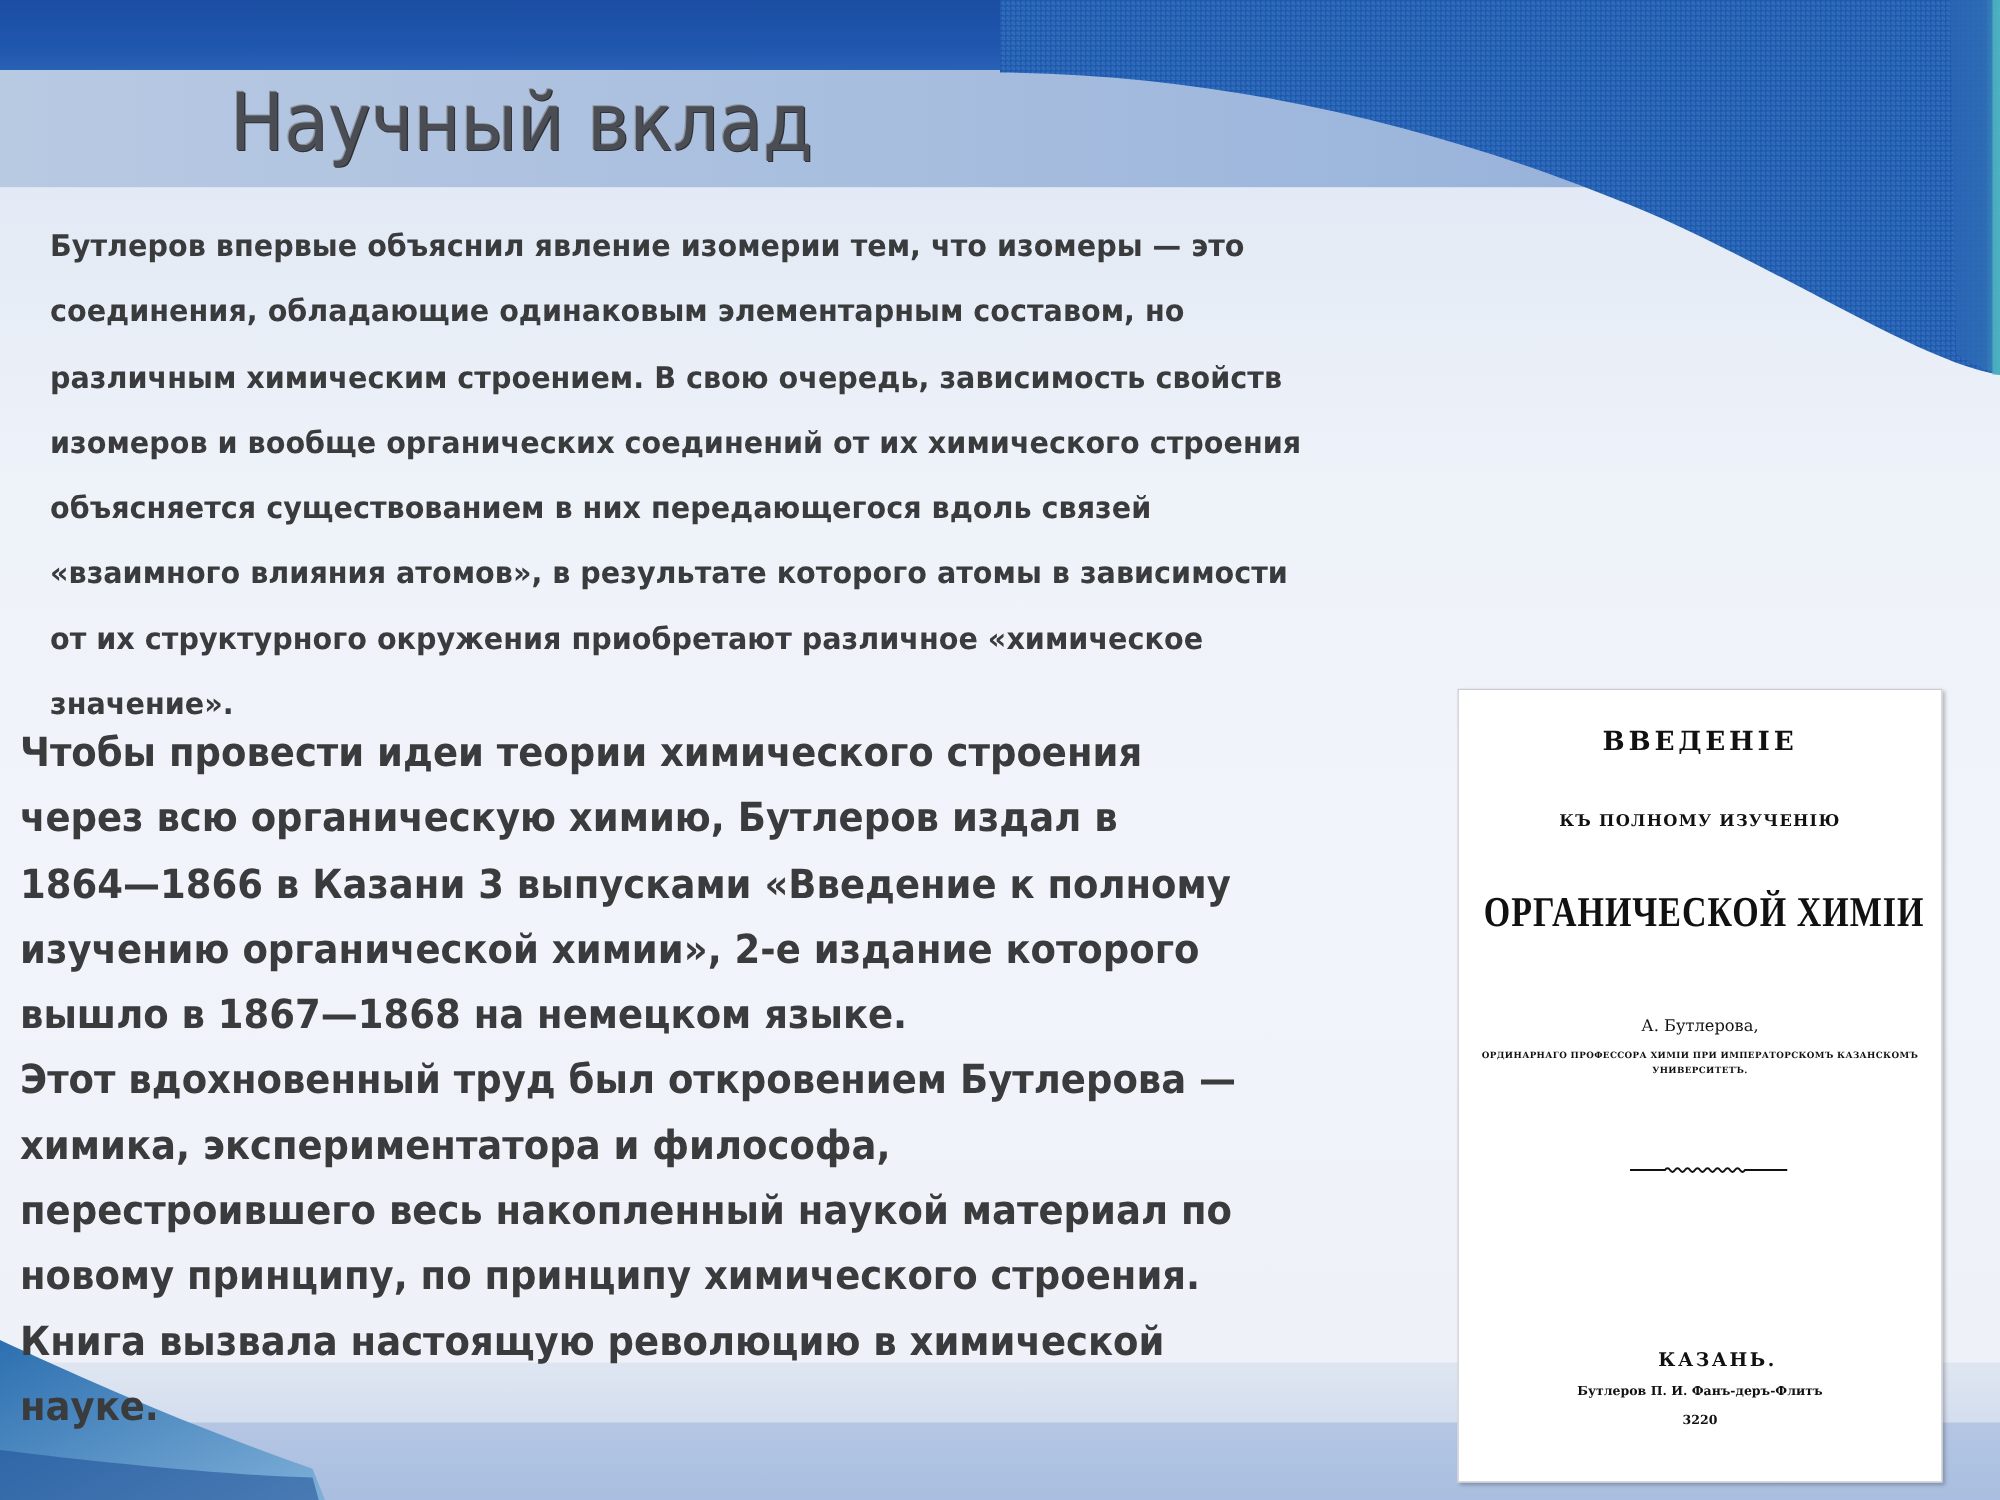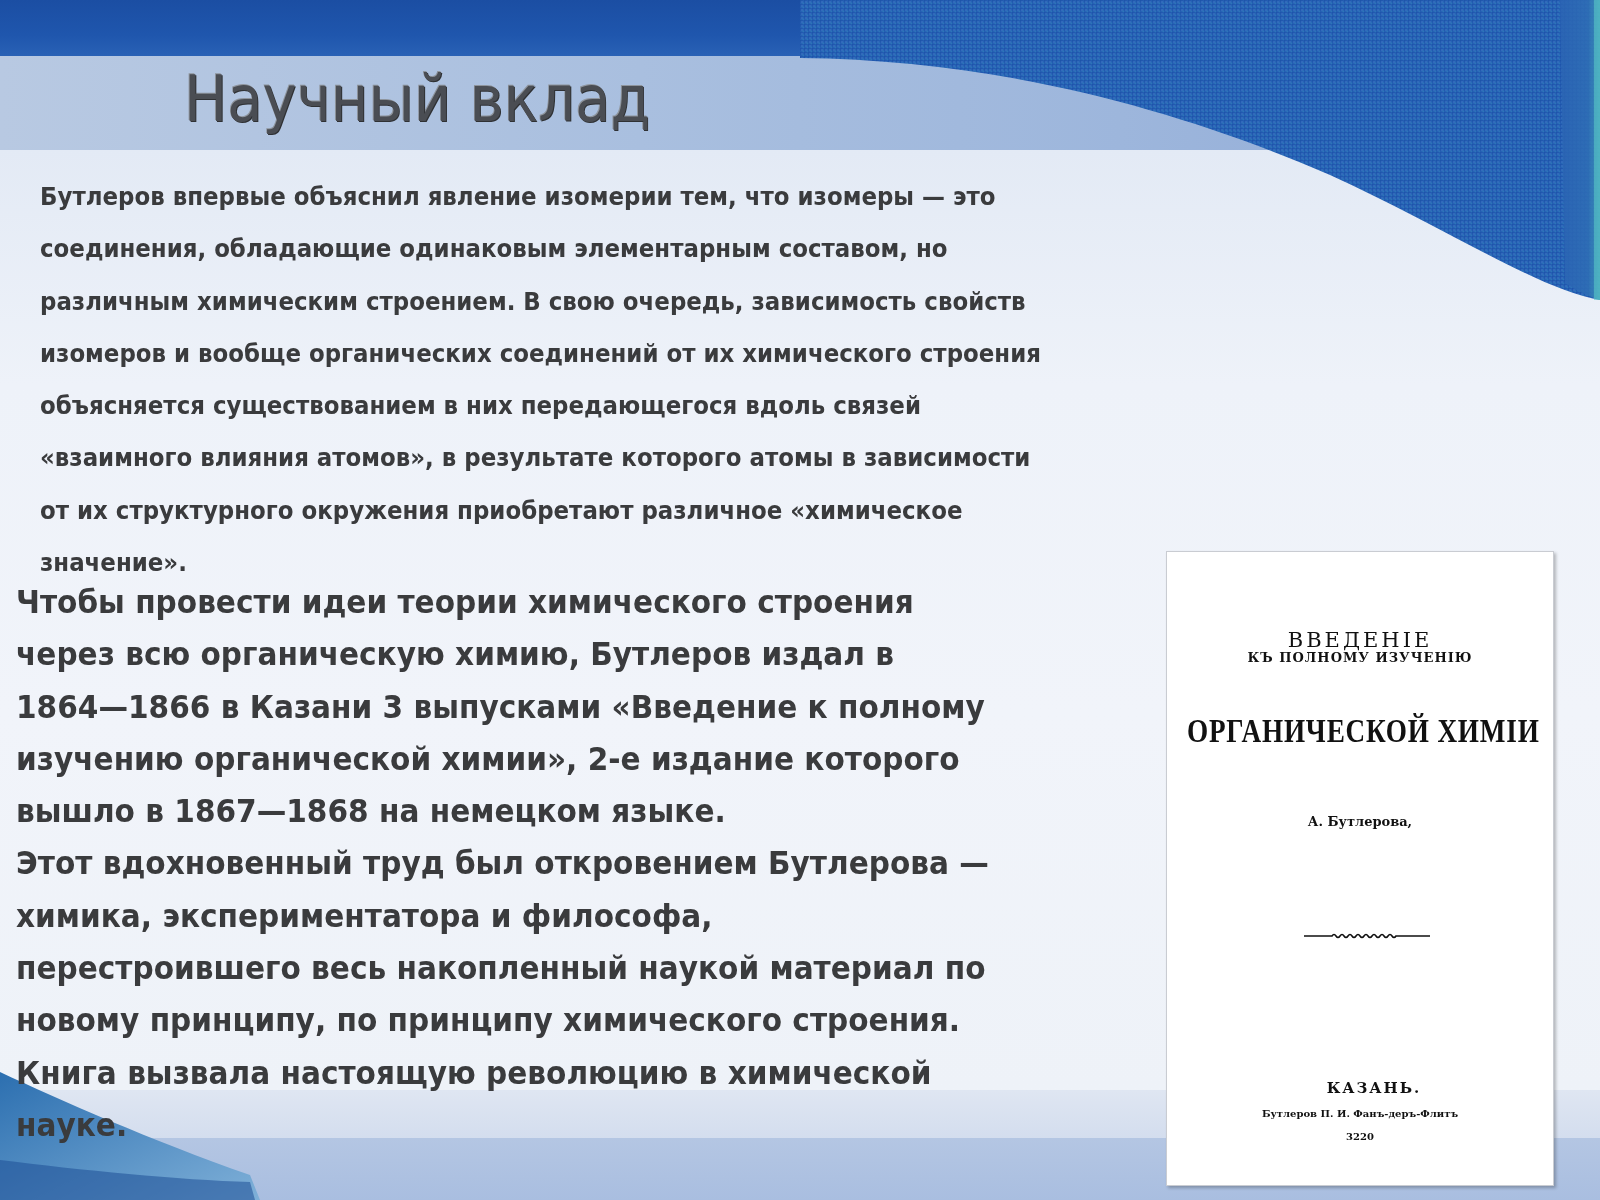--- a/index.html
+++ b/index.html
@@ -69,36 +69,36 @@
       background: #ffffff;
       border: 1px solid #c9ccd2;
       box-shadow: 2px 2px 3px rgba(0,0,0,0.25);
       font-family: "DejaVu Serif", serif;
       color: #111;
       text-align: center;
       overflow: hidden;
     }
     .book .b-title {
       position: absolute; left: 0; right: 0; top: 28px;
-      font-size: 21px; font-weight: normal; letter-spacing: 3px; margin-top: 48px;
+      font-size: 21px; font-weight: bold; letter-spacing: 3px;
     }
     .book .b-sub {
       position: absolute; left: 0; right: 0; top: 98px;
       font-size: 13px; font-weight: bold; letter-spacing: 1px;
     }
     .book .b-main {
       position: absolute; left: 20px; top: 160px; white-space: nowrap;
       font-size: 34px; font-weight: bold;
       transform: scaleX(0.8); transform-origin: left top;
       font-family: "Liberation Serif", serif;
       letter-spacing: 1px;
     }
     .book .b-author {
       position: absolute; left: 0; right: 0; top: 262px;
-      font-size: 13px; font-weight: bold;
+      font-size: 13px; font-weight: normal;
     }
     .book .b-position {
       position: absolute; left: 10px; right: 10px; top: 286px;
       font-size: 7px; font-weight: bold; line-height: 12px;
       letter-spacing: 0.3px;
     }
     .book .b-orn {
       position: absolute; left: 137px; top: 380px; width: 126px; height: 8px;
     }
     .book .b-city {
@@ -179,19 +179,23 @@
   <span class="line">новому принципу, по принципу химического строения.</span>
   <span class="line">Книга вызвала настоящую революцию в химической</span>
   <span class="line">науке.</span>
 </div>
 
 <div class="book">
   <div class="b-title">ВВЕДЕНІЕ</div>
   <div class="b-sub">КЪ ПОЛНОМУ ИЗУЧЕНІЮ</div>
   <div class="b-main">ОРГАНИЧЕСКОЙ ХИМІИ</div>
   <div class="b-author">А. Бутлерова,</div>
+  <div class="b-position">
+    <div>ОРДИНАРНАГО ПРОФЕССОРА ХИМІИ ПРИ ИМПЕРАТОРСКОМЪ КАЗАНСКОМЪ</div>
+    <div>УНИВЕРСИТЕТЪ.</div>
+  </div>
   <svg class="b-orn" viewBox="0 0 126 8" width="126" height="8">
     <path d="M0,4 L28,4 Q30,1 32,4 Q34,7 36,4 Q38,1 40,4 Q42,7 44,4 Q46,1 48,4 Q50,7 52,4 Q54,1 56,4 Q58,7 60,4 Q62,1 64,4 Q66,7 68,4 Q70,1 72,4 Q74,7 76,4 Q78,1 80,4 Q82,7 84,4 Q86,1 88,4 Q90,7 92,4 L126,4" stroke="#111" stroke-width="1.6" fill="none"></path>
   </svg>
   <div class="b-city">КАЗАНЬ.</div>
   <div class="b-publisher">Бутлеров П. И. Фанъ-деръ-Флитъ</div>
   <div class="b-year">3220</div>
 </div>
 
 </body></html>

